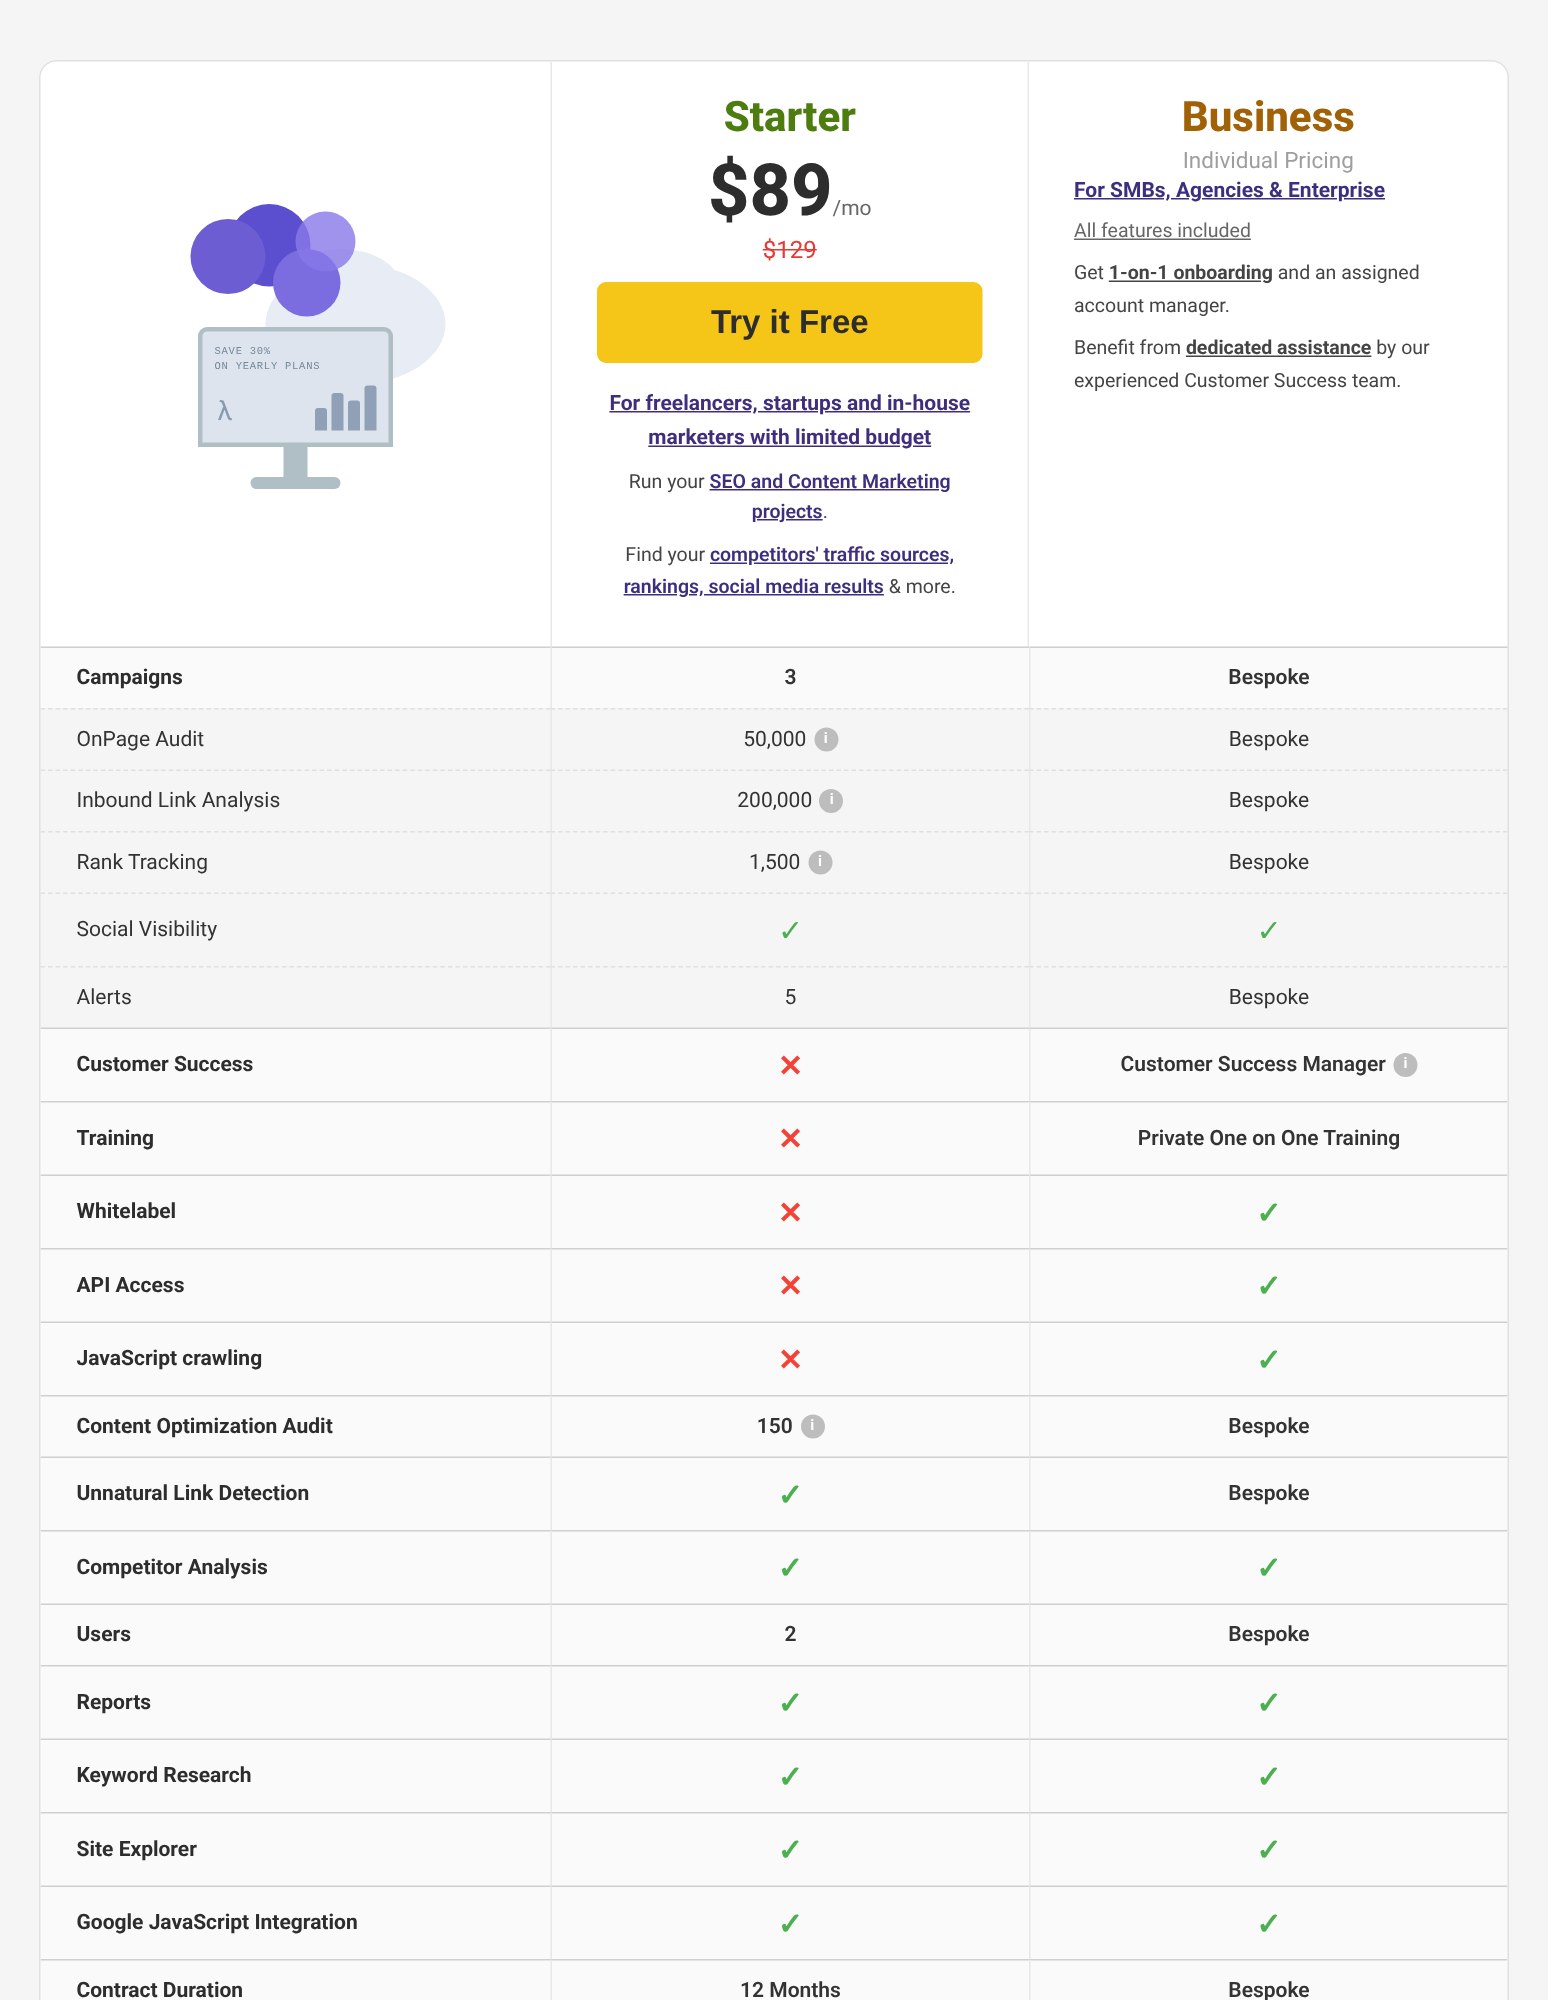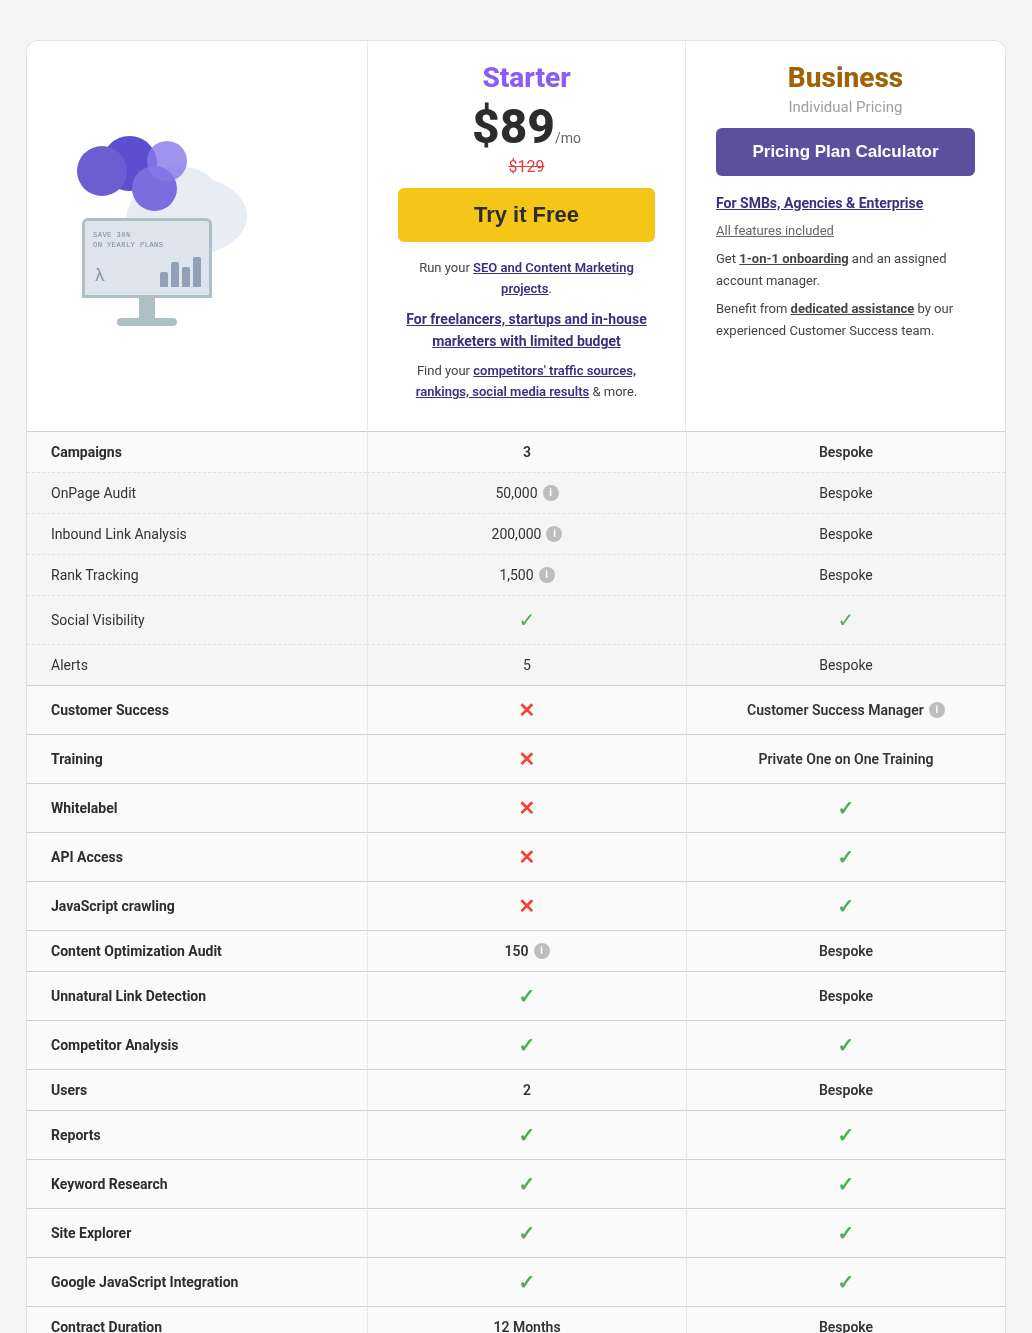--- a/index.html
+++ b/index.html
@@ -14,38 +14,39 @@
     }
     .pricing-grid {
       display: grid;
       grid-template-columns: 340px 1fr 1fr;
     }
     
     .header-left {
       padding: 20px;
       display: flex;
       align-items: center;
+      justify-content: center;
       background: white;
     }
     .header-starter {
       padding: 20px 30px;
       text-align: center;
       border-left: 1px solid #e8e8e8;
       border-right: 1px solid #e8e8e8;
       background: white;
     }
     .header-business {
       padding: 20px 30px;
       text-align: center;
       background: white;
     }
     .plan-name {
       font-size: 28px;
       font-weight: 800;
-      color: #8b5cf6;
+      color: #4d7c0f;
       margin-bottom: 4px;
     }
     .plan-name.business-name {
       color: #a16207;
     }
     .price-block {
       margin-bottom: 12px;
     }
     .price-original {
       display: block;
@@ -319,35 +320,34 @@
 
     <div class="header-starter">
       <div class="plan-name">Starter</div>
       <div class="price-block">
         <span style="font-size:48px;font-weight:800;color:#2d2d2d;">$89</span><span style="font-size:14px;color:#666;">/mo</span>
         <span class="price-original">$129</span>
       </div>
       <button class="btn-try-free">Try it Free</button>
       <div class="desc-block">
         <p>
-          <span>Run your </span><a class="desc-link" href="#">SEO and Content Marketing projects</a><span>.</span>
+          <span class="desc-title">For freelancers, startups and in-house marketers with limited budget</span>
         </p>
         <p>
-          <span class="desc-title">For freelancers, startups and in-house marketers with limited budget</span>
+          <span>Run your </span><a class="desc-link" href="#">SEO and Content Marketing projects</a><span>.</span>
         </p>
         <p>
           <span>Find your </span><a class="desc-link" href="#">competitors' traffic sources, rankings, social media results</a><span> &amp; more.</span>
         </p>
       </div>
     </div>
 
     <div class="header-business">
       <div class="plan-name business-name">Business</div>
       <div class="business-subtitle">Individual Pricing</div>
-      <button class="btn-pricing-calc" style="margin-top:12px;">Pricing Plan Calculator</button>
       <div class="business-desc">
         <span class="business-desc-title">For SMBs, Agencies &amp; Enterprise</span>
         <span class="business-all-features">All features included</span>
         <p>
           <span>Get </span><strong class="underline-bold">1-on-1 onboarding</strong><span> and an assigned account manager.</span>
         </p>
         <p style="margin-top:6px;">
           <span>Benefit from </span><strong class="underline-bold">dedicated assistance</strong><span> by our experienced Customer Success team.</span>
         </p>
       </div>

